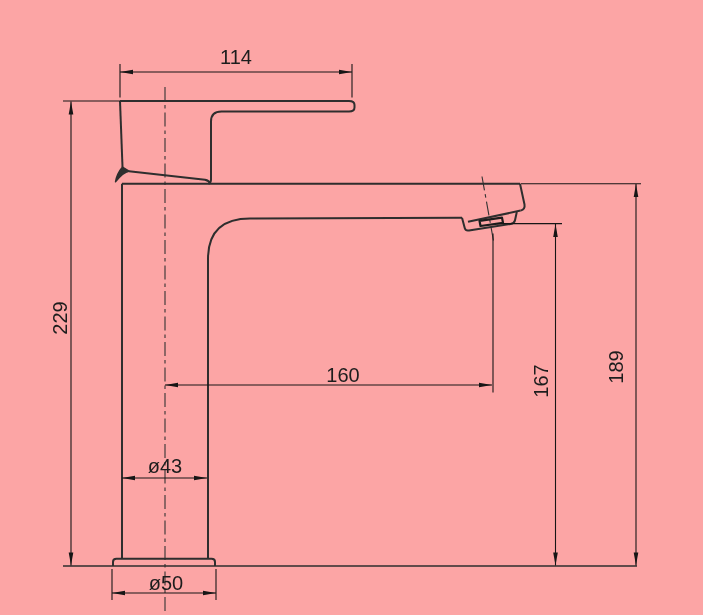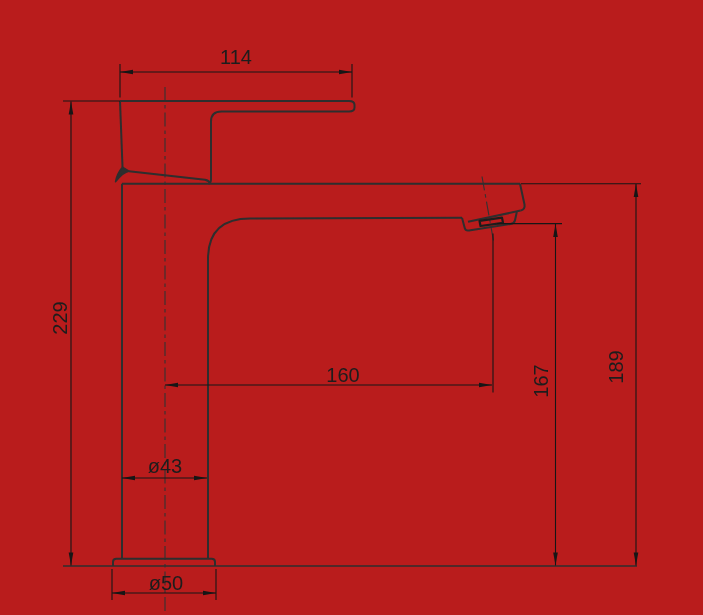--- a/index.html
+++ b/index.html
@@ -4,21 +4,21 @@
 <style>
   html, body {
     margin: 0;
     padding: 0;
     background: #ffffff;
   }
   .canvas {
     position: relative;
     width: 703px;
     height: 615px;
-    background: #b91c1c;
+    background: #fca5a5;
     overflow: hidden;
     font-family: "Liberation Sans", sans-serif;
   }
   svg { display: block; }
 
   
   .outline {
     stroke: #2e2e2e;
     stroke-width: 2;
     fill: none;

